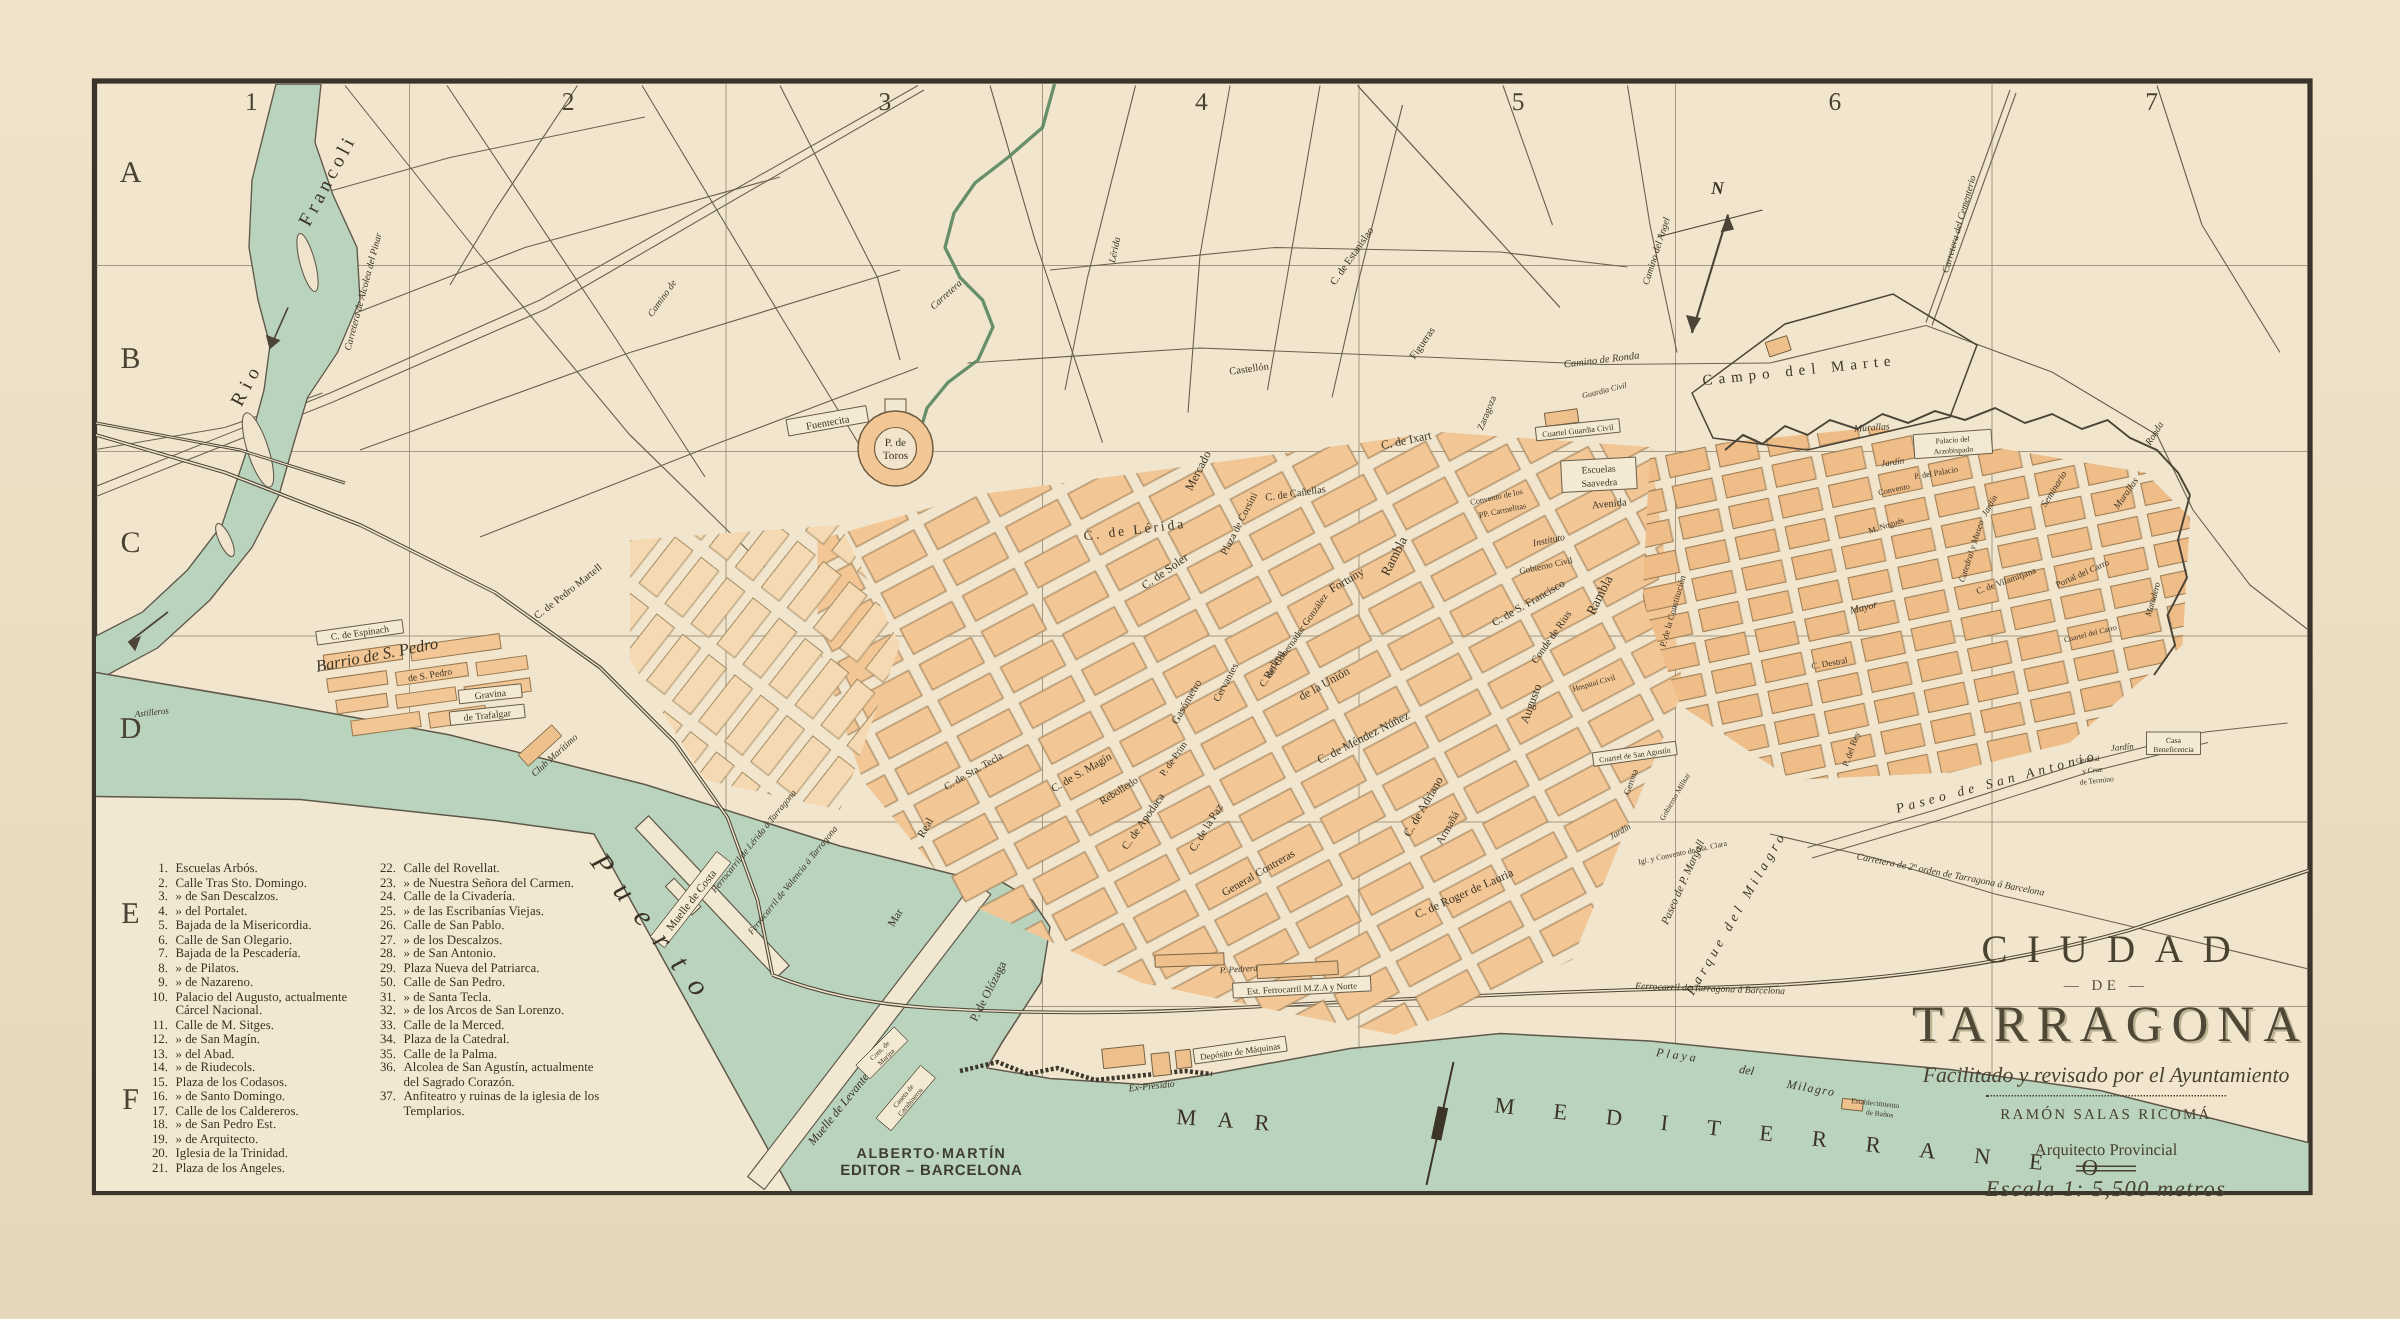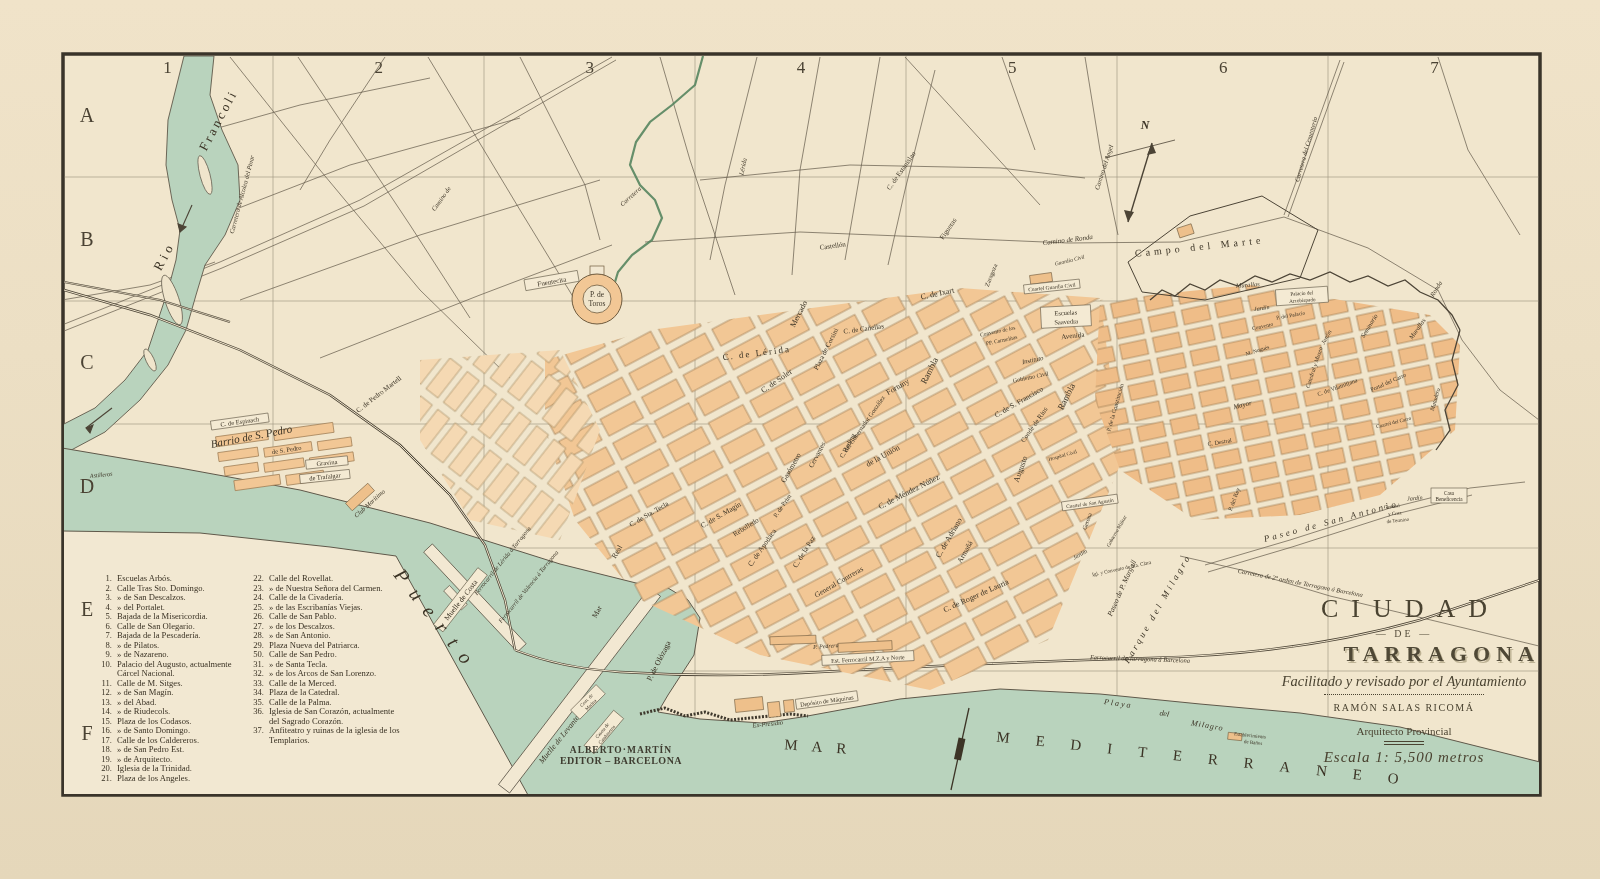--- a/index.html
+++ b/index.html
@@ -25,35 +25,35 @@
   #grid-rows .gc{flex:1;display:flex;align-items:center;justify-content:center;font-size:20px;color:#4a4233;}
   
   #legend{position:absolute;left:94px;top:574px;width:312px;font-size:8.6px;line-height:9.5px;color:#3a3224;}
   #legend .col{position:absolute;top:0;}
   #legend .c1{left:0;width:148px;}
   #legend .c2{left:152px;width:158px;}
   #legend .li{display:flex;}
   #legend .n{width:18px;text-align:right;flex:0 0 18px;margin-right:5px;}
   #legend .t{flex:1;}
   
-  #title-block{position:absolute;left:1268px;top:594px;width:272px;text-align:center;color:#4a4331;}
+  #title-block{position:absolute;left:1268px;top:618px;width:272px;text-align:center;color:#4a4331;}
   #tb-ciudad{font-size:26px;letter-spacing:13px;padding-left:13px;}
   #tb-de{font-size:10px;letter-spacing:3px;margin-top:4px;color:#564e3c;}
   #tb-de .dl::before{content:"\2014\00a0";} #tb-de .dl::after{content:"\00a0\2014";}
-  #tb-tarragona{font-size:22px;font-weight:bold;letter-spacing:6px;padding-left:6px;margin-top:2px;
-    color:#4f4836;text-shadow:1.5px 1.5px 0 #bdb294;text-align:right;}
+  #tb-tarragona{font-size:34px;font-weight:normal;letter-spacing:6px;padding-left:6px;margin-top:2px;
+    color:#4f4836;text-shadow:1.5px 1.5px 0 #bdb294;}
   #tb-sub{font-size:14.5px;font-style:italic;margin-top:6px;white-space:nowrap;}
   #tb-dots{margin:3px auto 0;width:160px;border-bottom:1.5px dotted #4a4331;height:1px;}
   #tb-author{font-size:10px;letter-spacing:1.5px;margin-top:7px;}
   #tb-atitle{font-size:11px;margin-top:12px;}
   #tb-rule{margin:4px auto 0;width:40px;border-top:1px solid #4a4331;border-bottom:1px solid #4a4331;height:2px;}
   #tb-scale{font-size:15px;margin-top:4px;letter-spacing:1px;font-style:italic;}
   
-  #publisher{position:absolute;left:556px;top:745px;width:130px;text-align:center;
-    font-family:Liberation Serif, serif;color:#3e3c30;font-weight:bold;}
+  #publisher{position:absolute;left:556px;top:764px;width:130px;text-align:center;
+    font-family:Liberation Sans, sans-serif;color:#3e3c30;font-weight:bold;}
   #pub1{font-size:9.5px;letter-spacing:1px;}
   #pub2{font-size:10px;letter-spacing:0.5px;}
 </style>
 </head>
 <body>
 
 <div id="page">
 
 <svg id="mapsvg" width="1600" height="879" viewBox="0 0 1600 879">
   <defs>
@@ -596,21 +596,21 @@
         <span class="t">Plaza de la Catedral.</span>
       </div>
 
       <div class="li">
         <span class="n">35.</span>
         <span class="t">Calle de la Palma.</span>
       </div>
 
       <div class="li">
         <span class="n">36.</span>
-        <span class="t">Iglesia de San Corazón, actualmente del Sagrado Corazón.</span>
+        <span class="t">Alcolea de San Agustín, actualmente del Sagrado Corazón.</span>
       </div>
 
       <div class="li">
         <span class="n">37.</span>
         <span class="t">Anfiteatro y ruinas de la iglesia de los Templarios.</span>
       </div>
     </div>
 </div>
 
 <div id="title-block">

